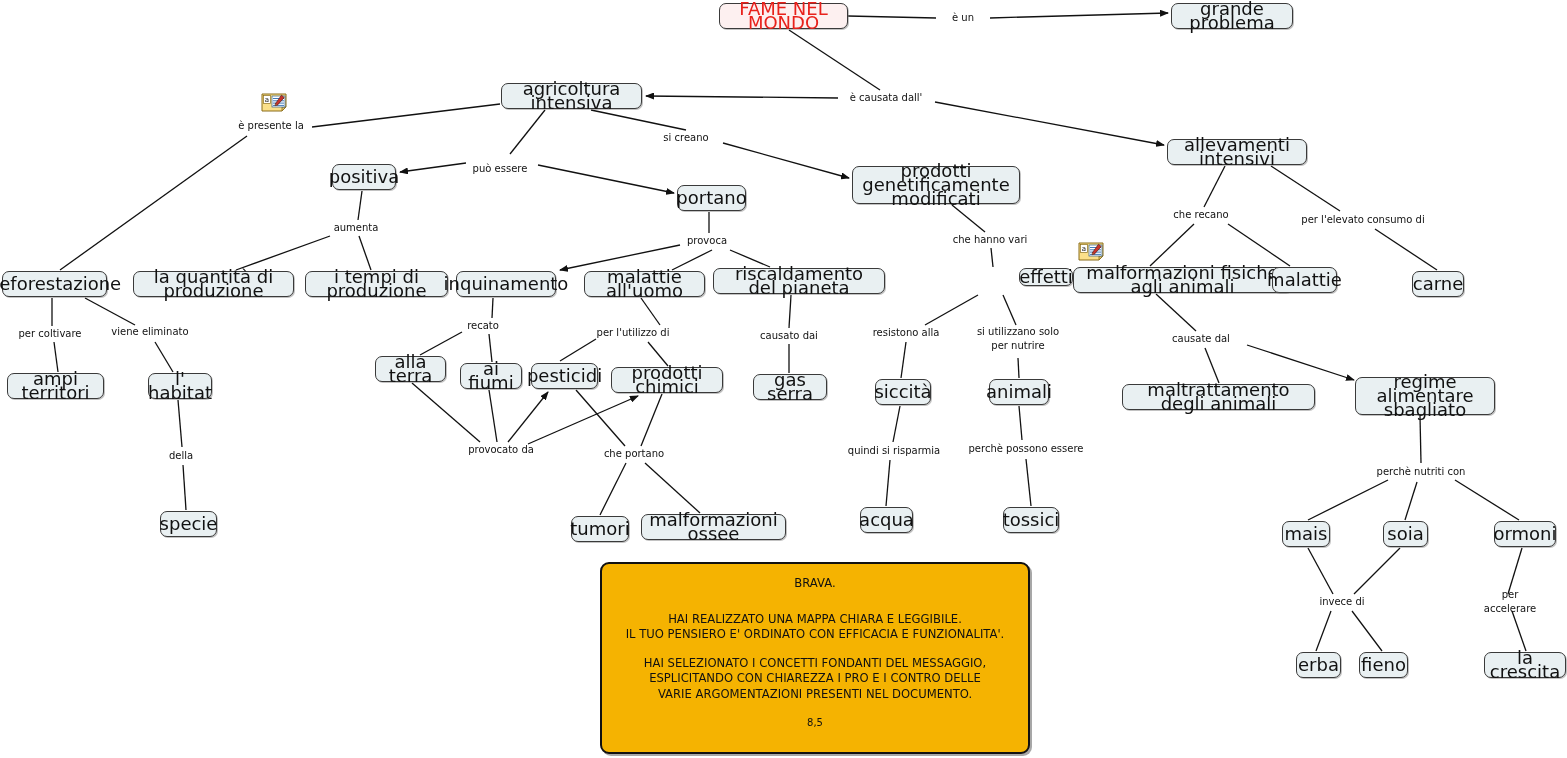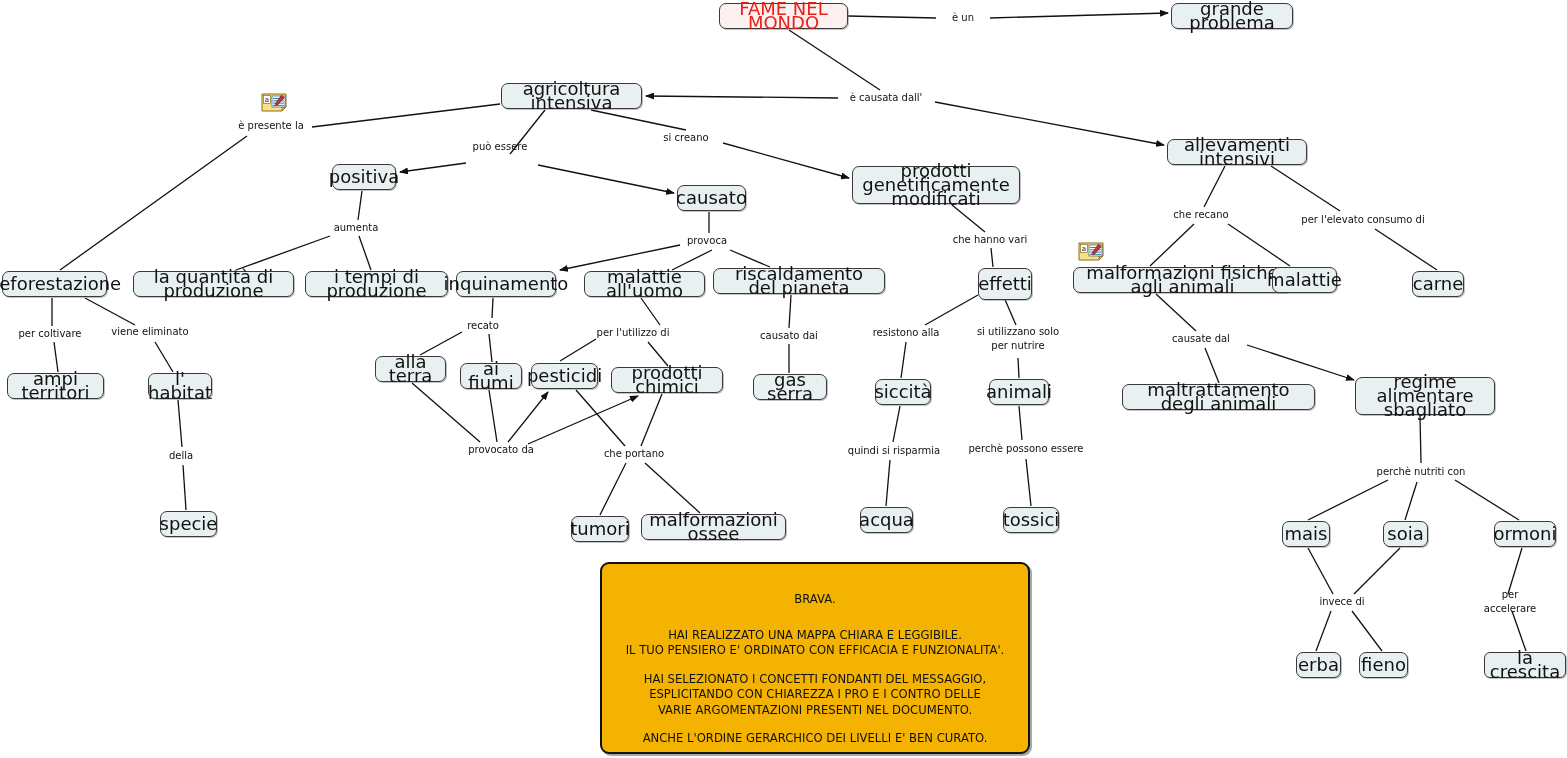--- a/index.html
+++ b/index.html
@@ -43,21 +43,21 @@
   .feedback{
     position:absolute;
     box-sizing:border-box;
     background:#f5b301;
     border:2.5px solid #111;
     border-radius:9px;
     color:#111;
     font-size:11.6px;
     line-height:15.5px;
     text-align:center;
-    padding:28px 10px 10px 10px;
+    padding:12px 10px 10px 10px;
     box-shadow:2px 2px 0 rgba(80,80,80,.5);
   }
   .feedback .para{margin:0 0 13px 0;}
   .feedback .para:last-child{margin-bottom:0;}
   .feedback .score{font-weight:normal;font-size:10px;}
 </style>
 </head>
 <body>
 
 <div id="canvas">
@@ -142,28 +142,28 @@
   </svg>
 
   <div id="nodes-layer">
       <div class="node root" style="left: 719px; top: 3px; width: 129px; height: 26px;">FAME NEL MONDO</div>
       <div class="node" style="left: 1171px; top: 3px; width: 122px; height: 26px;">grande problema</div>
       <div class="node" style="left: 501px; top: 83px; width: 141px; height: 26px;">agricoltura intensiva</div>
       <div class="node" style="left: 1167px; top: 139px; width: 140px; height: 26px;">allevamenti intensivi</div>
       <div class="node" style="left: 852px; top: 166px; width: 168px; height: 38px;">prodotti genetificamente
 modificati</div>
       <div class="node" style="left: 332px; top: 164px; width: 64px; height: 26px;">positiva</div>
-      <div class="node" style="left: 677px; top: 185px; width: 69px; height: 26px;">causato</div>
+      <div class="node" style="left: 677px; top: 185px; width: 69px; height: 26px;">portano</div>
       <div class="node" style="left: 2px; top: 271px; width: 105px; height: 26px;">deforestazione</div>
       <div class="node" style="left: 133px; top: 271px; width: 161px; height: 26px;">la quantità di produzione</div>
       <div class="node" style="left: 305px; top: 271px; width: 143px; height: 26px;">i tempi di produzione</div>
       <div class="node" style="left: 456px; top: 271px; width: 100px; height: 26px;">inquinamento</div>
       <div class="node" style="left: 584px; top: 271px; width: 121px; height: 26px;">malattie all'uomo</div>
       <div class="node" style="left: 713px; top: 268px; width: 172px; height: 26px;">riscaldamento del pianeta</div>
-      <div class="node" style="left: 978px; top: 268px; width: 54px; height: 32px;">effetti</div>
+      <div class="node" style="left: 1019px; top: 268px; width: 54px; height: 18px;">effetti</div>
       <div class="node" style="left: 1045px; top: 267px; width: 219px; height: 26px; margin-left: 28px;">malformazioni fisiche agli animali</div>
       <div class="node" style="left: 1272px; top: 267px; width: 65px; height: 26px;">malattie</div>
       <div class="node" style="left: 1412px; top: 271px; width: 52px; height: 26px;">carne</div>
       <div class="node" style="left: 7px; top: 373px; width: 97px; height: 26px;">ampi territori</div>
       <div class="node" style="left: 148px; top: 373px; width: 64px; height: 26px;">l' habitat</div>
       <div class="node" style="left: 375px; top: 356px; width: 71px; height: 26px;">alla terra</div>
       <div class="node" style="left: 460px; top: 363px; width: 62px; height: 26px;">ai fiumi</div>
       <div class="node" style="left: 531px; top: 363px; width: 67px; height: 26px;">pesticidi</div>
       <div class="node" style="left: 611px; top: 367px; width: 112px; height: 26px;">prodotti chimici</div>
       <div class="node" style="left: 753px; top: 374px; width: 74px; height: 26px;">gas serra</div>
@@ -175,28 +175,28 @@
       <div class="node" style="left: 160px; top: 511px; width: 57px; height: 26px;">specie</div>
       <div class="node" style="left: 571px; top: 516px; width: 58px; height: 26px;">tumori</div>
       <div class="node" style="left: 641px; top: 514px; width: 145px; height: 26px;">malformazioni ossee</div>
       <div class="node" style="left: 860px; top: 507px; width: 53px; height: 26px;">acqua</div>
       <div class="node" style="left: 1003px; top: 507px; width: 56px; height: 26px;">tossici</div>
       <div class="node" style="left: 1282px; top: 521px; width: 48px; height: 26px;">mais</div>
       <div class="node" style="left: 1383px; top: 521px; width: 45px; height: 26px;">soia</div>
       <div class="node" style="left: 1494px; top: 521px; width: 62px; height: 26px;">ormoni</div>
       <div class="node" style="left: 1296px; top: 652px; width: 45px; height: 26px;">erba</div>
       <div class="node" style="left: 1359px; top: 652px; width: 49px; height: 26px;">fieno</div>
-      <div class="node" style="left: 1484px; top: 652px; width: 82px; height: 26px; border-radius: 6px;">la crescita</div>
+      <div class="node" style="left: 1484px; top: 652px; width: 82px; height: 26px;">la crescita</div>
     </div>
   <div id="labels-layer">
       <div class="elabel" style="left: 963px; top: 18px;">è un</div>
       <div class="elabel" style="left: 886px; top: 98px;">è causata dall'</div>
       <div class="elabel" style="left: 271px; top: 126px;">è presente la</div>
       <div class="elabel" style="left: 686px; top: 138px;">si creano</div>
-      <div class="elabel" style="left: 500px; top: 147px;">può essere</div>
+      <div class="elabel" style="left: 500px; top: 169px;">può essere</div>
       <div class="elabel" style="left: 1201px; top: 215px;">che recano</div>
       <div class="elabel" style="left: 1363px; top: 220px;">per l'elevato consumo di</div>
       <div class="elabel" style="left: 356px; top: 228px;">aumenta</div>
       <div class="elabel" style="left: 707px; top: 241px;">provoca</div>
       <div class="elabel" style="left: 990px; top: 240px;">che hanno vari</div>
       <div class="elabel" style="left: 50px; top: 334px;">per coltivare</div>
       <div class="elabel" style="left: 150px; top: 332px;">viene eliminato</div>
       <div class="elabel" style="left: 483px; top: 326px;">recato</div>
       <div class="elabel" style="left: 633px; top: 333px;">per l'utilizzo di</div>
       <div class="elabel" style="left: 789px; top: 336px;">causato dai</div>
@@ -244,17 +244,16 @@
 </svg></div>
     </div>
 
   <div class="feedback" id="feedback-box" style="left: 600px; top: 562px; width: 430px; height: 192px;">
     <div class="para" style="white-space: pre-line;">BRAVA.</div>
     <div class="para" style="white-space: pre-line; margin-top: 20px;">HAI REALIZZATO UNA MAPPA CHIARA E LEGGIBILE.
 IL TUO PENSIERO E' ORDINATO CON EFFICACIA E FUNZIONALITA'.</div>
     <div class="para" style="white-space: pre-line;">HAI SELEZIONATO I CONCETTI FONDANTI DEL MESSAGGIO,
 ESPLICITANDO CON CHIAREZZA I PRO E I CONTRO DELLE
 VARIE ARGOMENTAZIONI PRESENTI NEL DOCUMENTO.</div>
-    <div class="para" style="white-space: pre-line;">ANCHE L'ORDINE GERARCHICO DEI LIVELLI E' BEN CURATO.</div>
     <div class="score">8,5</div>
   </div>
 
 </div>
 
 </body></html>

